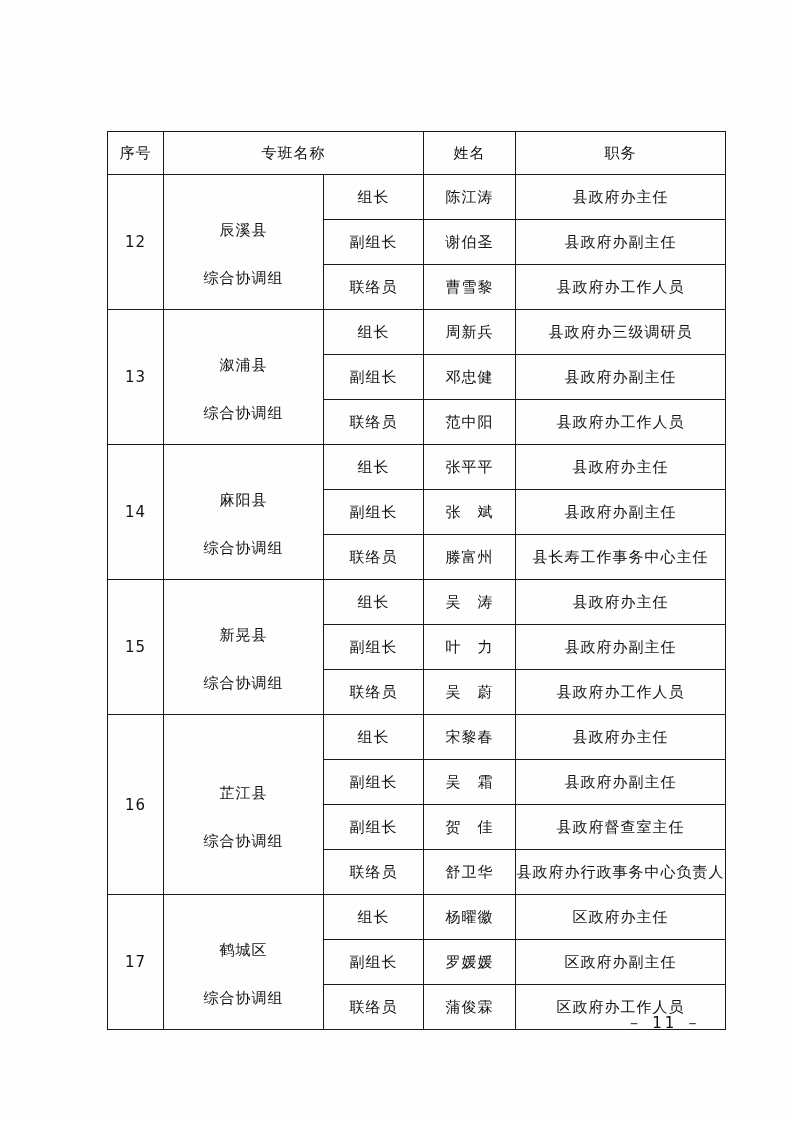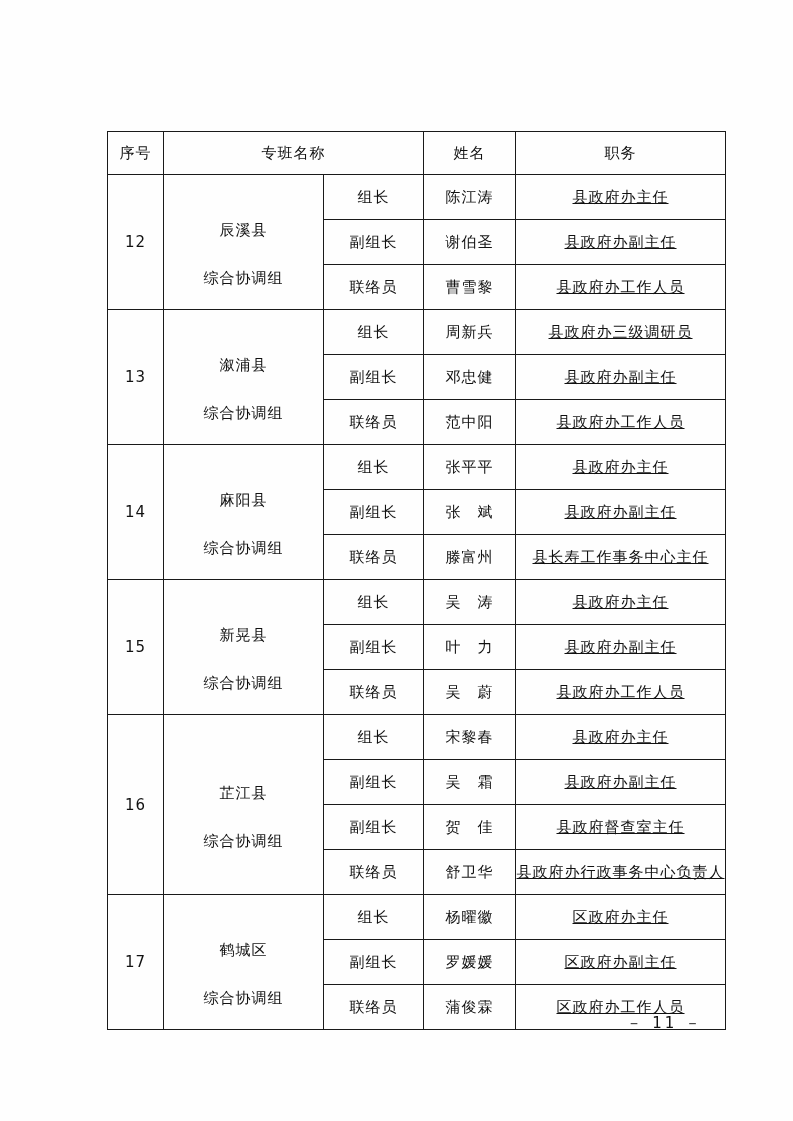--- a/index.html
+++ b/index.html
@@ -73,21 +73,20 @@
     font-family: Liberation Serif, serif;
   }
   td.cell-name {
     font-size: 15px;
     letter-spacing: 1px;
     margin-top: 12px;
   }
   td.cell-post {
     font-size: 15px;
     letter-spacing: 0.5px;
-    text-decoration: underline;
   }
   .page-number {
     position: absolute;
     right: 90px;
     bottom: 88px;
     font-size: 15px;
     letter-spacing: 3px;
     color: #111;
   }
 </style>

